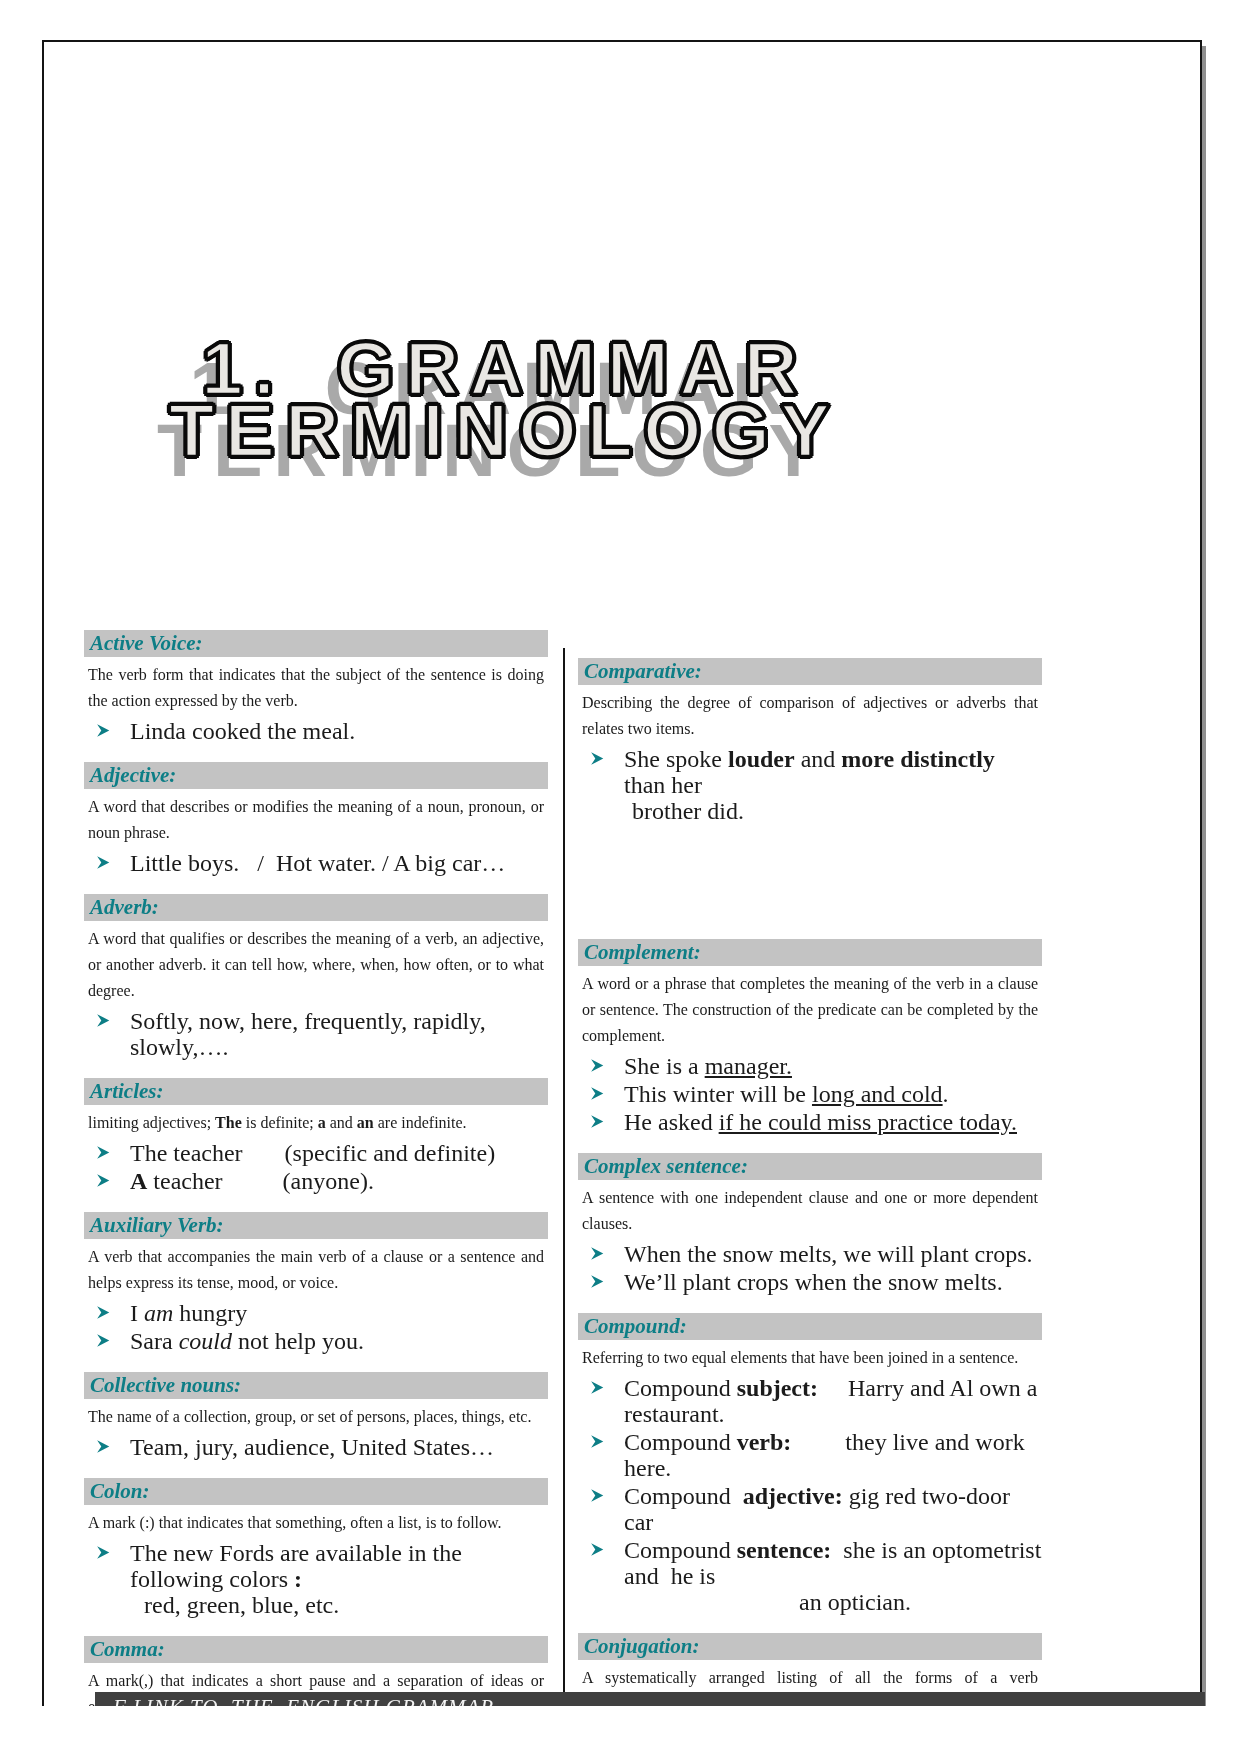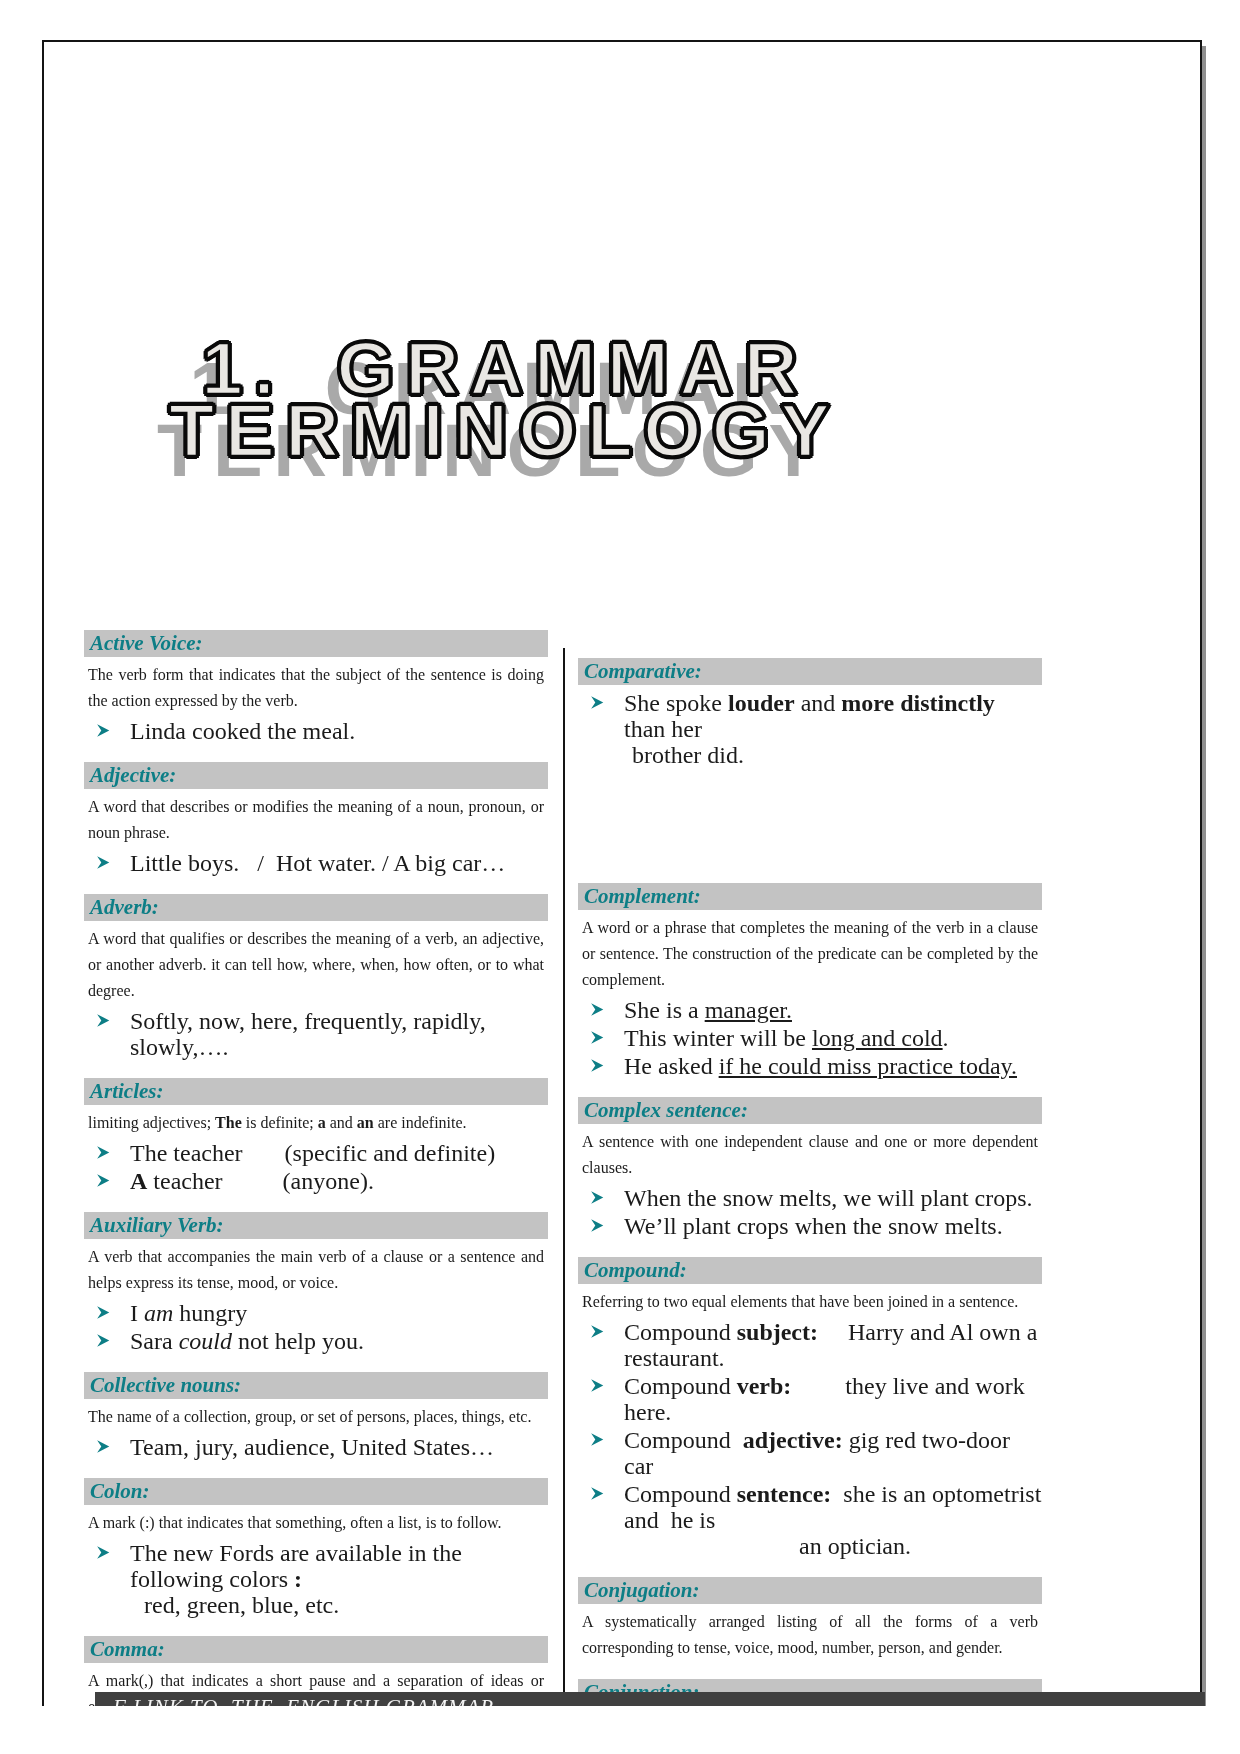--- a/index.html
+++ b/index.html
@@ -141,20 +141,21 @@
                   <path d="M1 1 L11.5 6.5 L1 12 L4.6 6.5 Z" fill="#0d7e86"></path>
                 </svg></span></span>
             <div class="ex-text"><span>Yes, Jane, you’ll need food, clothing, and money.</span></div>
           </div>
         </div>
       </div>
     <div class="divider"></div>
     <div class="col" id="col-right">
         <div class="entry" style="margin-top: 28px;">
           <div class="term-bar"><span>Comparative:</span></div>
+          <p class="body-text"><span>Describing the degree of comparison of adjectives or adverbs that relates two items.</span></p>
           <div class="example">
             <span class="arrow-cell"><span><svg width="15" height="15" viewBox="0 0 13 13">
                   <path d="M1 1 L11.5 6.5 L1 12 L4.6 6.5 Z" fill="#0d7e86"></path>
                 </svg></span></span>
             <div class="ex-text"><span>She spoke </span><span style="font-weight: bold;">louder</span><span> and </span><span style="font-weight: bold;">more distinctly</span><span> than her</span><div class="cont">brother did.</div></div>
           </div>
         </div>
         <div class="entry" style="margin-top: 115px;">
           <div class="term-bar"><span>Complement:</span></div>
           <p class="body-text"><span>A word or a phrase that completes the meaning of the verb in a clause or sentence. The construction of the predicate can be completed by the complement.</span></p>

